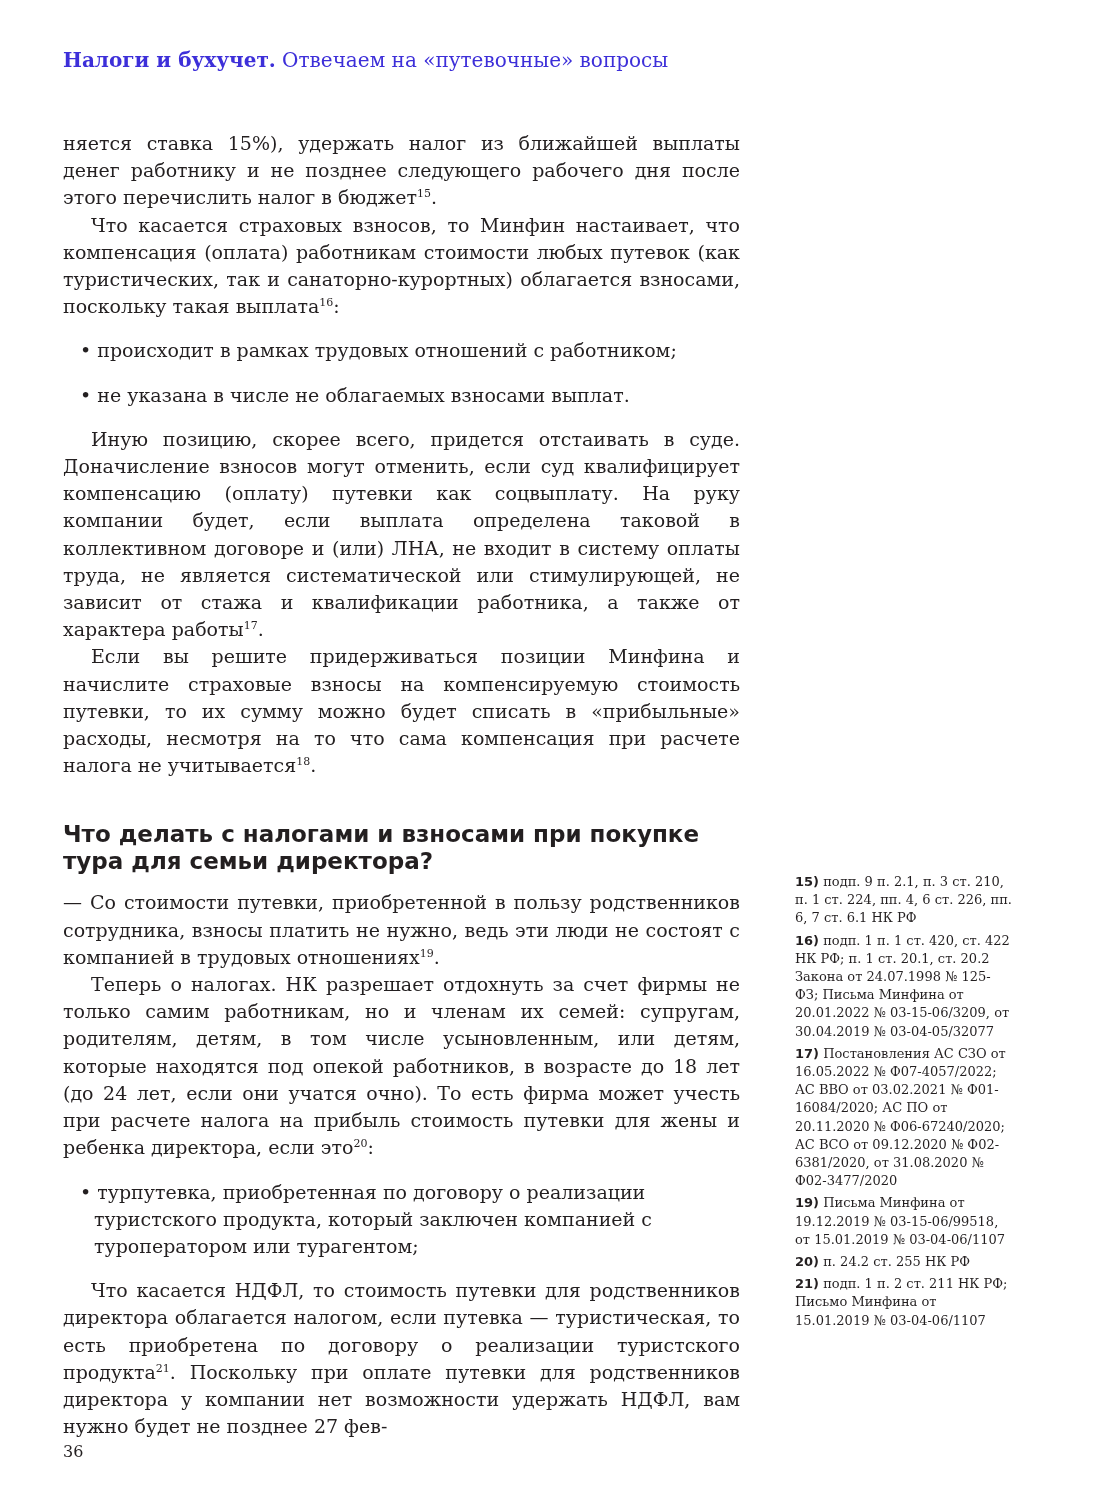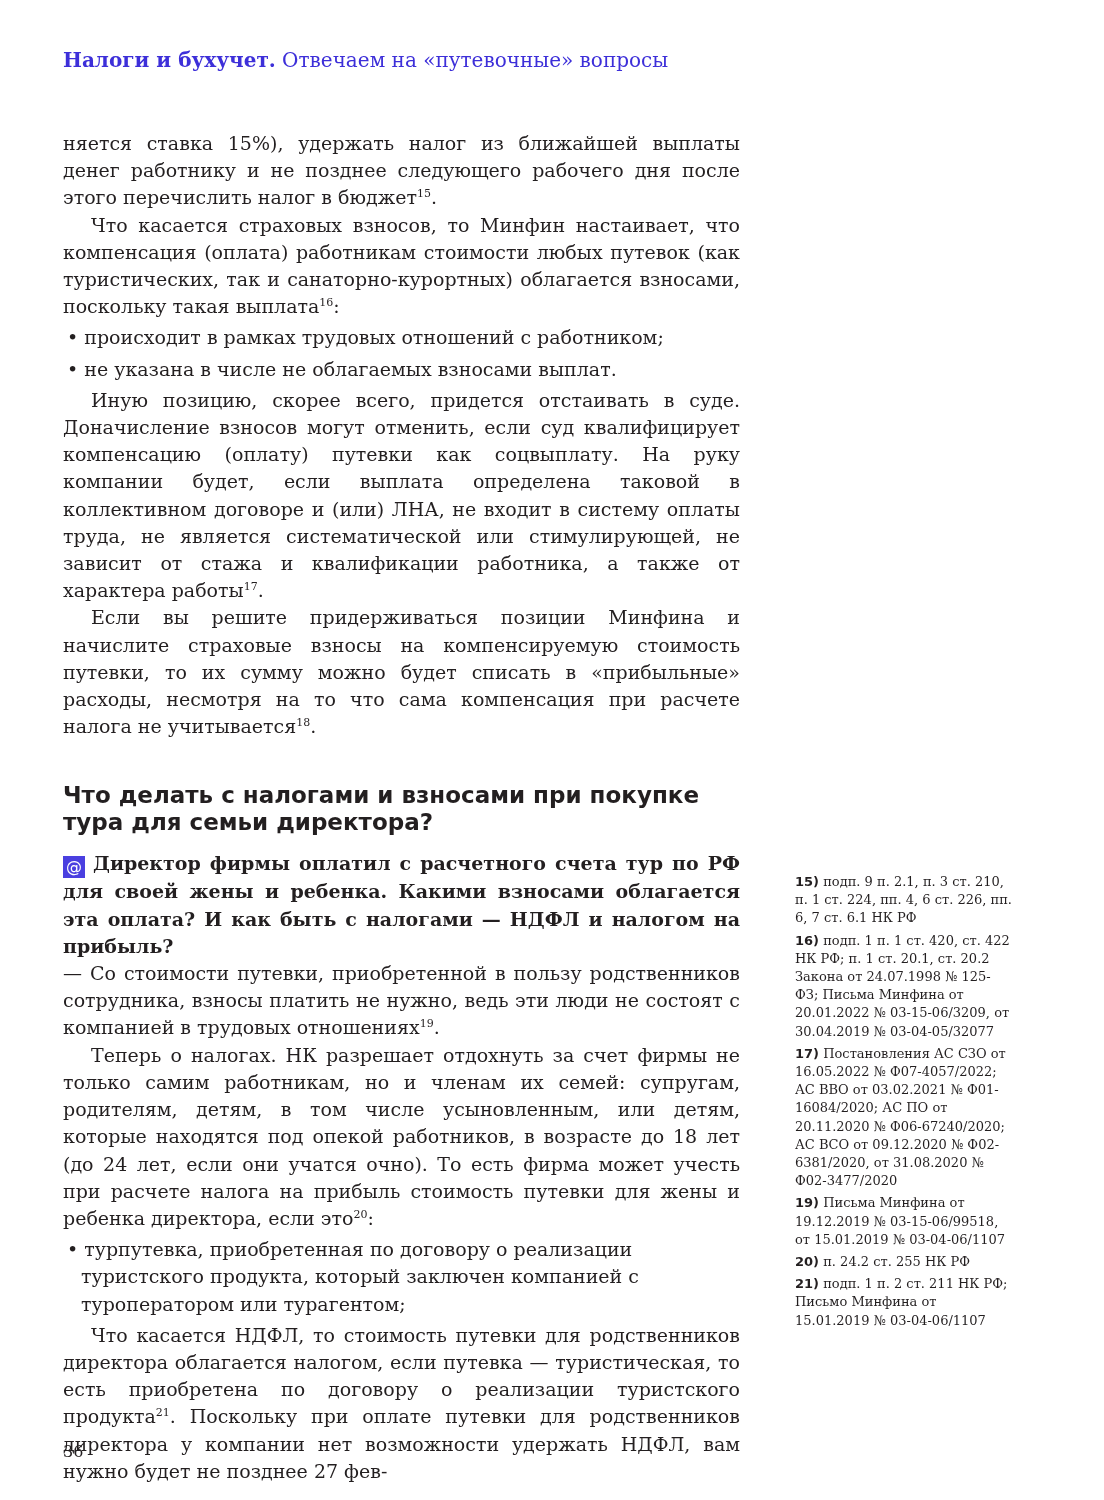--- a/index.html
+++ b/index.html
@@ -3,21 +3,21 @@
 <meta charset="utf-8">
 <style>
   html, body { margin: 0; padding: 0; background: #ffffff; }
   body { width: 1104px; height: 1500px; position: relative; overflow: hidden;
          font-family: "DejaVu Serif", "Liberation Serif", serif; color: #231f20; }
   .header { position: absolute; left: 63px; top: 48px; font-size: 20px; color: #3d2fd9; white-space: nowrap; }
   .header b { font-weight: bold; }
   .main { position: absolute; left: 63px; top: 130px; width: 677px; }
   .p { font-size: 19px; line-height: 27.2px; text-align: justify; margin: 0; }
   .p.indent { text-indent: 28px; }
-  .bullet { font-size: 19px; line-height: 27.2px; padding-left: 14px; text-indent: -14px; margin: 4px; }
+  .bullet { font-size: 19px; line-height: 27.2px; padding-left: 14px; text-indent: -14px; margin: 17px; }
   sup { font-size: 11px; line-height: 0; vertical-align: super; }
   .h2 { font-family: "DejaVu Sans", "Liberation Sans", sans-serif; font-weight: bold; font-size: 23px;
         line-height: 27px; margin: 42px 0 14px 0; color: #231f20; }
   .q { font-size: 19px; line-height: 27.2px; font-weight: bold; margin: 0; text-align: justify; }
   .at { display: inline-block; width: 22px; height: 22px; background: #4a3fe0; color: #fff;
         font-size: 16px; line-height: 22px; text-align: center; margin-right: 8px; vertical-align: -2px;
         font-family: "DejaVu Sans", sans-serif; font-weight: normal; }
   .notes { position: absolute; left: 795px; top: 873px; width: 230px; }
   .note { font-size: 13px; line-height: 18.2px; margin: 0 12px 4px 0; }
   .note b { font-family: "DejaVu Sans", sans-serif; font-weight: bold; }
@@ -34,21 +34,20 @@
 <div class="main">
   <p class="p"><span>няется ставка 15%), удержать налог из ближайшей выплаты денег работнику и не позднее следующего рабочего дня после этого перечислить налог в бюджет</span><sup>15</sup><span>.</span></p>
   <p class="p indent"><span>Что касается страховых взносов, то Минфин настаивает, что компенсация (оплата) работникам стоимости любых путевок (как туристических, так и санаторно-курортных) облагается взносами, поскольку такая выплата</span><sup>16</sup><span>:</span></p>
   <p class="bullet">• <span>происходит в рамках трудовых отношений с работником;</span></p>
   <p class="bullet">• <span>не указана в числе не облагаемых взносами выплат.</span></p>
   <p class="p indent"><span>Иную позицию, скорее всего, придется отстаивать в суде. Доначисление взносов могут отменить, если суд квалифицирует компенсацию (оплату) путевки как соцвыплату. На руку компании будет, если выплата определена таковой в коллективном договоре и (или) ЛНА, не входит в систему оплаты труда, не является систематической или стимулирующей, не зависит от стажа и квалификации работника, а также от характера работы</span><sup>17</sup><span>.</span></p>
   <p class="p indent"><span>Если вы решите придерживаться позиции Минфина и начислите страховые взносы на компенсируемую стоимость путевки, то их сумму можно будет списать в «прибыльные» расходы, несмотря на то что сама компенсация при расчете налога не учитывается</span><sup>18</sup><span>.</span></p>
 
   <h2 class="h2">Что делать с налогами и взносами при покупке тура для семьи директора?</h2>
 
-  <p class="q"><span class="at">@</span><span>Директор фирмы оплатил с расчетного счета тур по РФ для своей жены и ребенка. Какими взносами облагается эта оплата? И как быть с налогами — НДФЛ и налогом на прибыль?</span></p>
   <p class="p"><span>— Со стоимости путевки, приобретенной в пользу родственников сотрудника, взносы платить не нужно, ведь эти люди не состоят с компанией в трудовых отношениях</span><sup>19</sup><span>.</span></p>
   <p class="p indent"><span>Теперь о налогах. НК разрешает отдохнуть за счет фирмы не только самим работникам, но и членам их семей: супругам, родителям, детям, в том числе усыновленным, или детям, которые находятся под опекой работников, в возрасте до 18 лет (до 24 лет, если они учатся очно). То есть фирма может учесть при расчете налога на прибыль стоимость путевки для жены и ребенка директора, если это</span><sup>20</sup><span>:</span></p>
   <p class="bullet">• <span>турпутевка, приобретенная по договору о реализации туристского продукта, который заключен компанией с туроператором или турагентом;</span></p>
   <p class="p indent"><span>Что касается НДФЛ, то стоимость путевки для родственников директора облагается налогом, если путевка — туристическая, то есть приобретена по договору о реализации туристского продукта</span><sup>21</sup><span>. Поскольку при оплате путевки для родственников директора у компании нет возможности удержать НДФЛ, вам нужно будет не позднее 27 фев-</span></p>
 </div>
 
 <div class="notes">
   <p class="note"><b>15)</b> <span>подп. 9 п. 2.1, п. 3 ст. 210, п. 1 ст. 224, пп. 4, 6 ст. 226, пп. 6, 7 ст. 6.1 НК РФ</span></p>
   <p class="note"><b>16)</b> <span>подп. 1 п. 1 ст. 420, ст. 422 НК РФ; п. 1 ст. 20.1, ст. 20.2 Закона от 24.07.1998 № 125-ФЗ; Письма Минфина от 20.01.2022 № 03-15-06/3209, от 30.04.2019 № 03-04-05/32077</span></p>
   <p class="note"><b>17)</b> <span>Постановления АС СЗО от 16.05.2022 № Ф07-4057/2022; АС ВВО от 03.02.2021 № Ф01-16084/2020; АС ПО от 20.11.2020 № Ф06-67240/2020; АС ВСО от 09.12.2020 № Ф02-6381/2020, от 31.08.2020 № Ф02-3477/2020</span></p>

